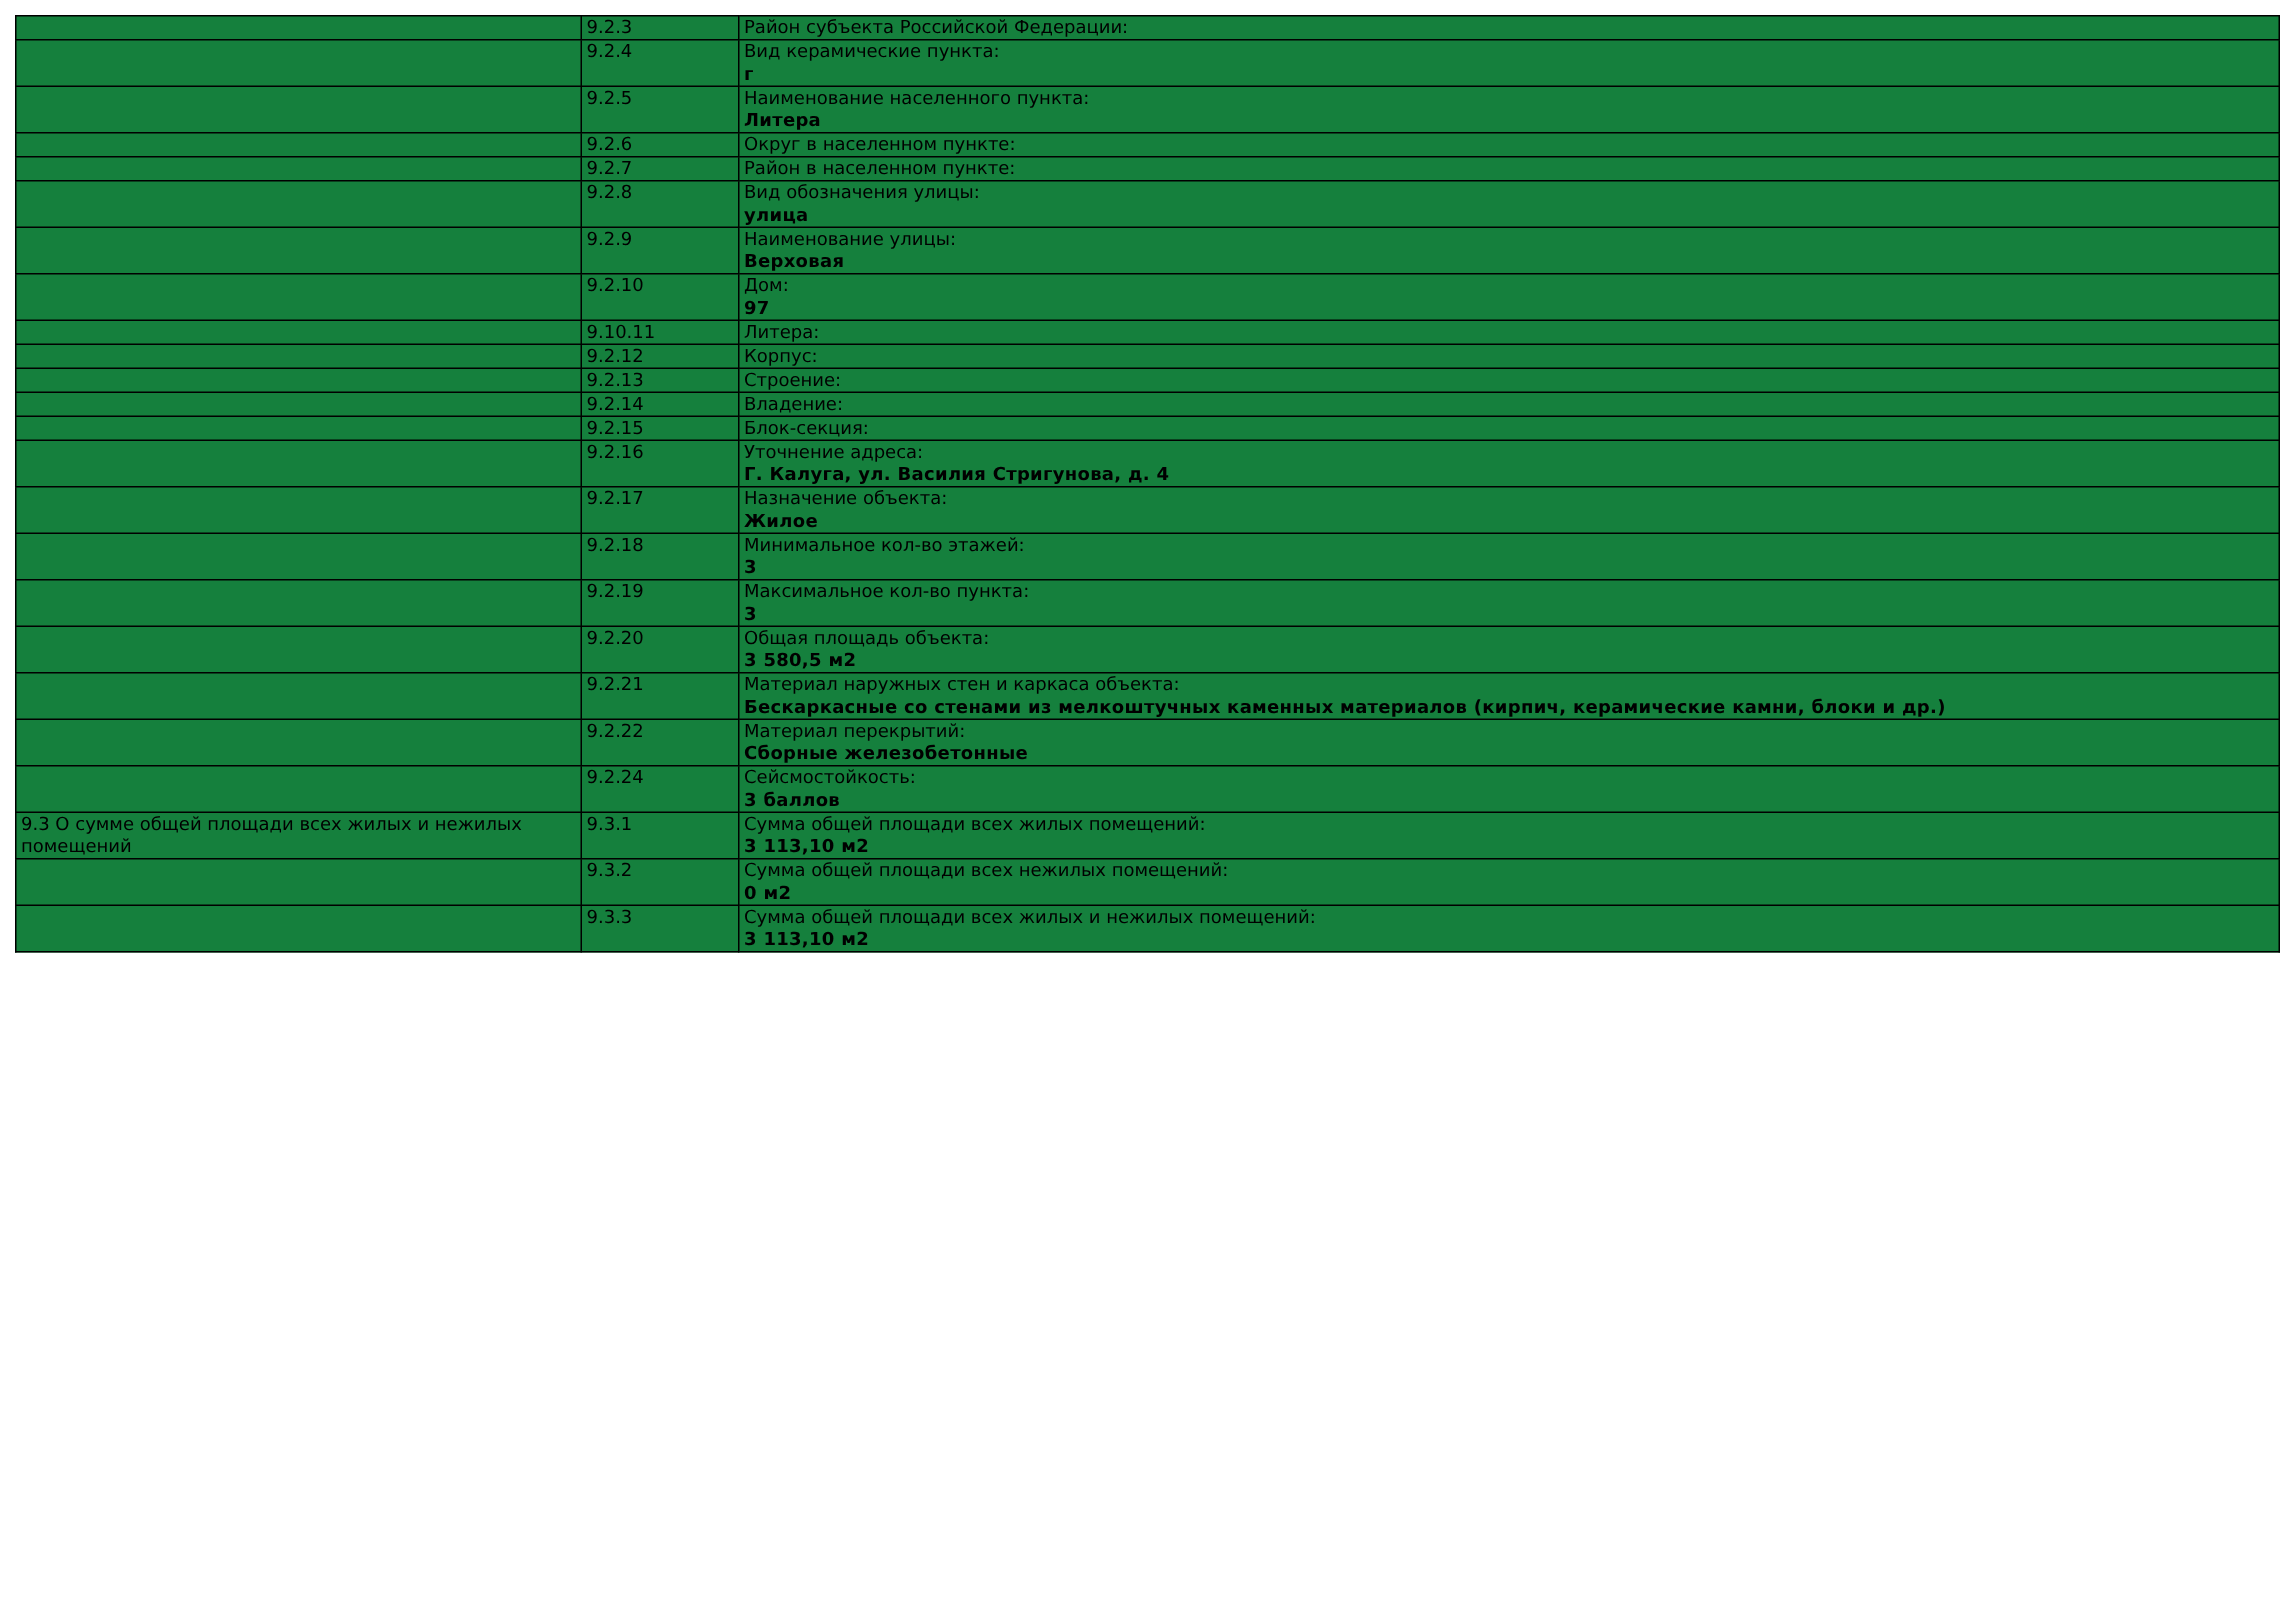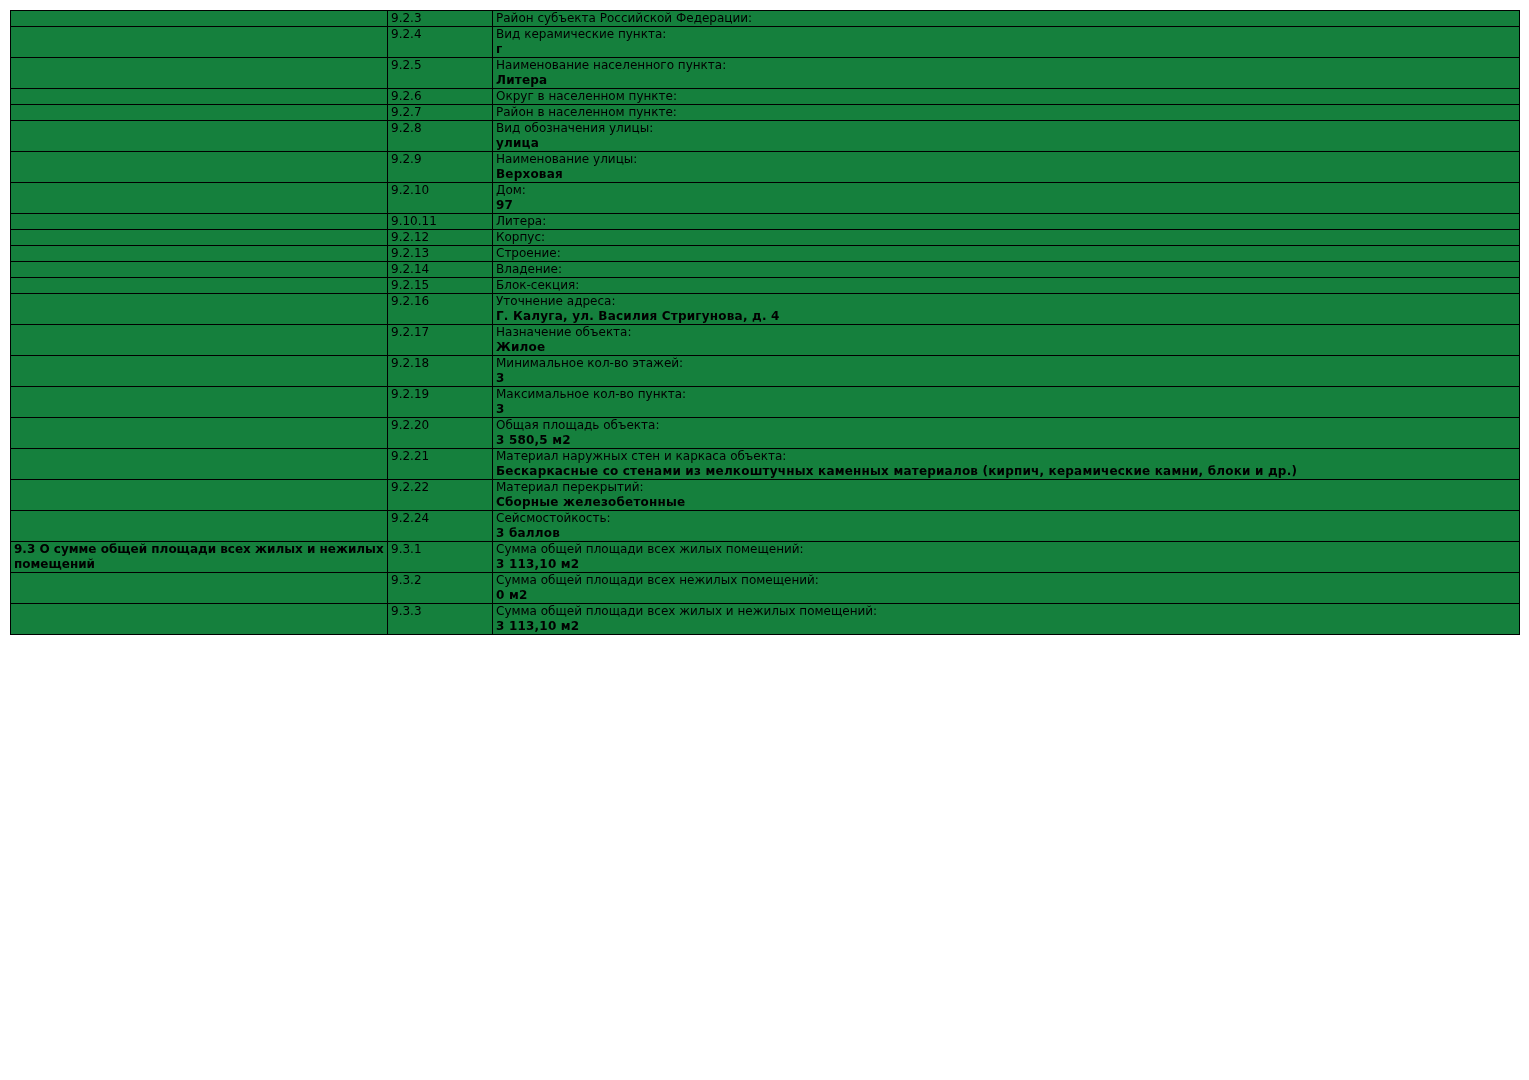--- a/index.html
+++ b/index.html
@@ -26,21 +26,20 @@
     border: 1px solid #000000;
     padding: 0 3px;
     font-size: 12px;
     vertical-align: top;
     overflow: hidden;
     word-wrap: break-word;
   }
   td.col-section {
     width: 370px;
     line-height: 15px;
-    font-weight: bold;
   }
   td.col-code {
     width: 98px;
     vertical-align: middle;
     line-height: 15px;
   }
   td.col-field {
     width: 1020px;
   }
   .field-label {

